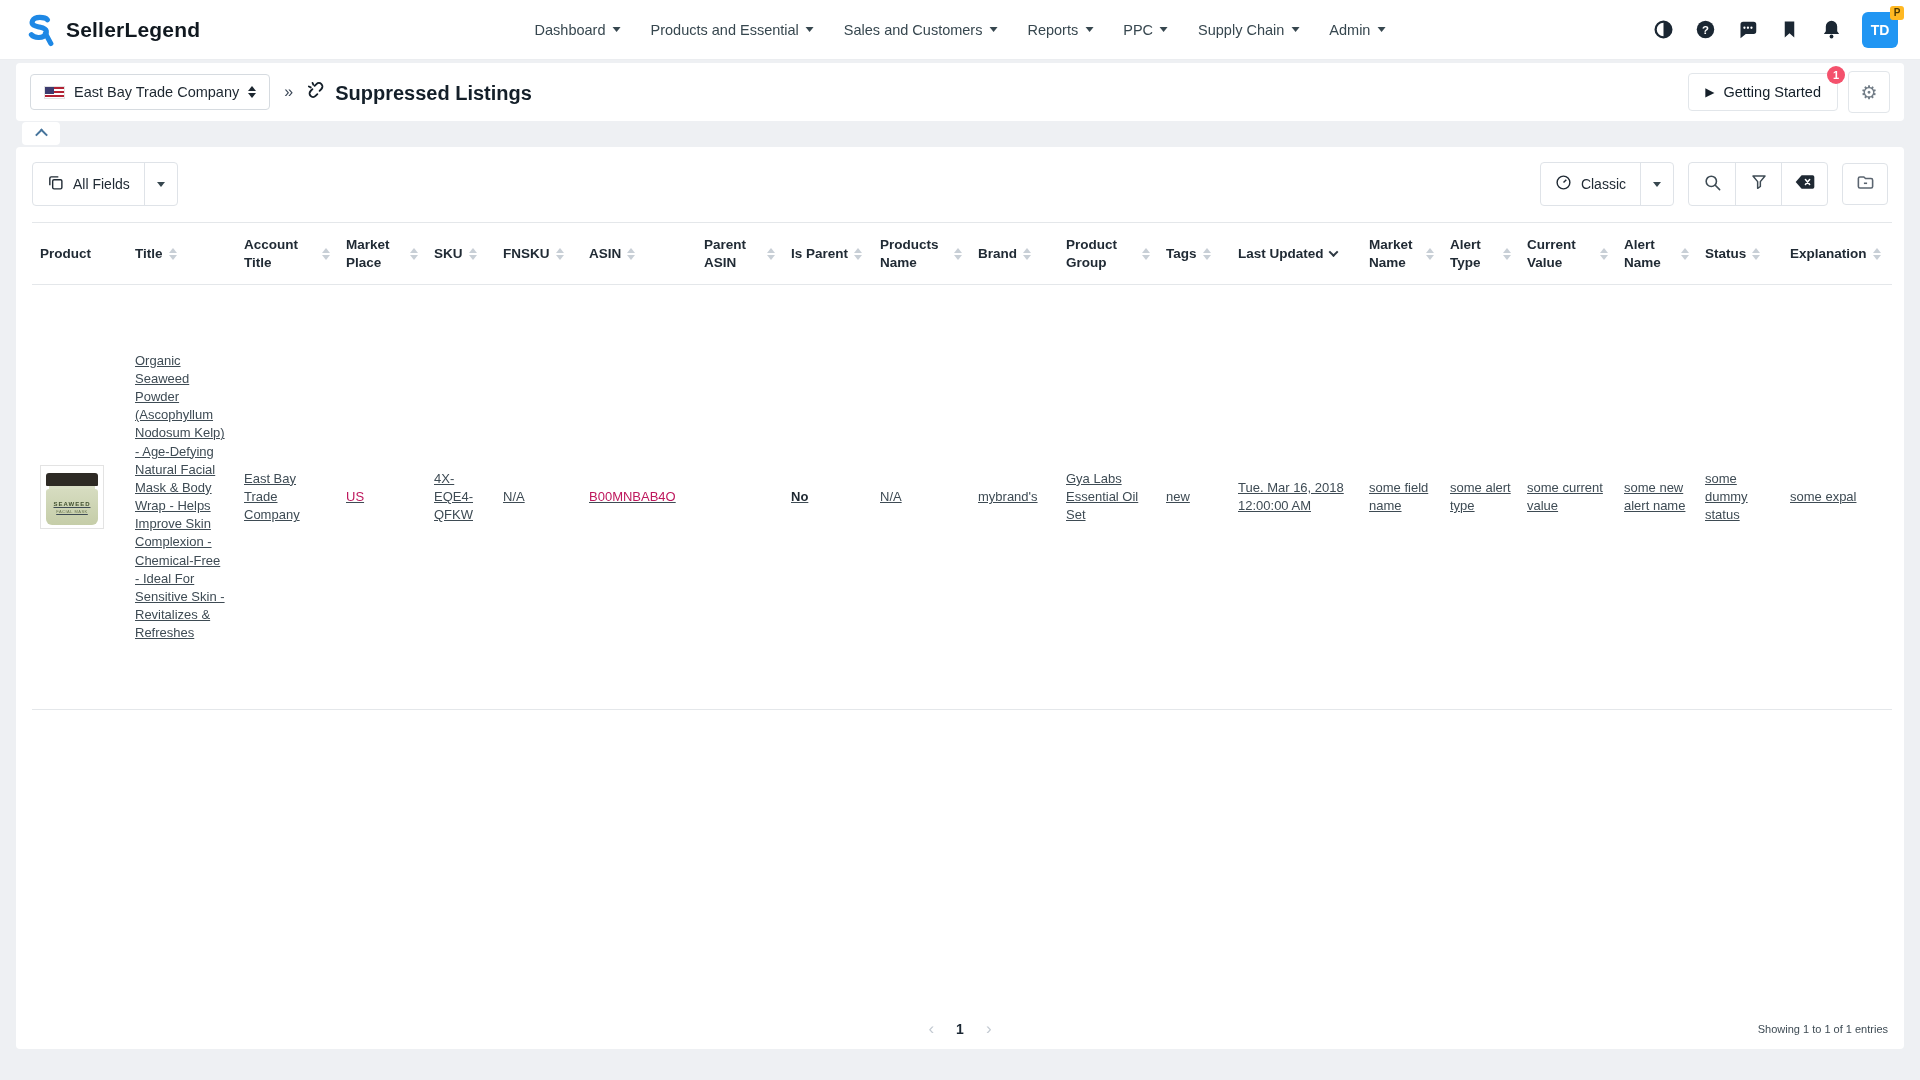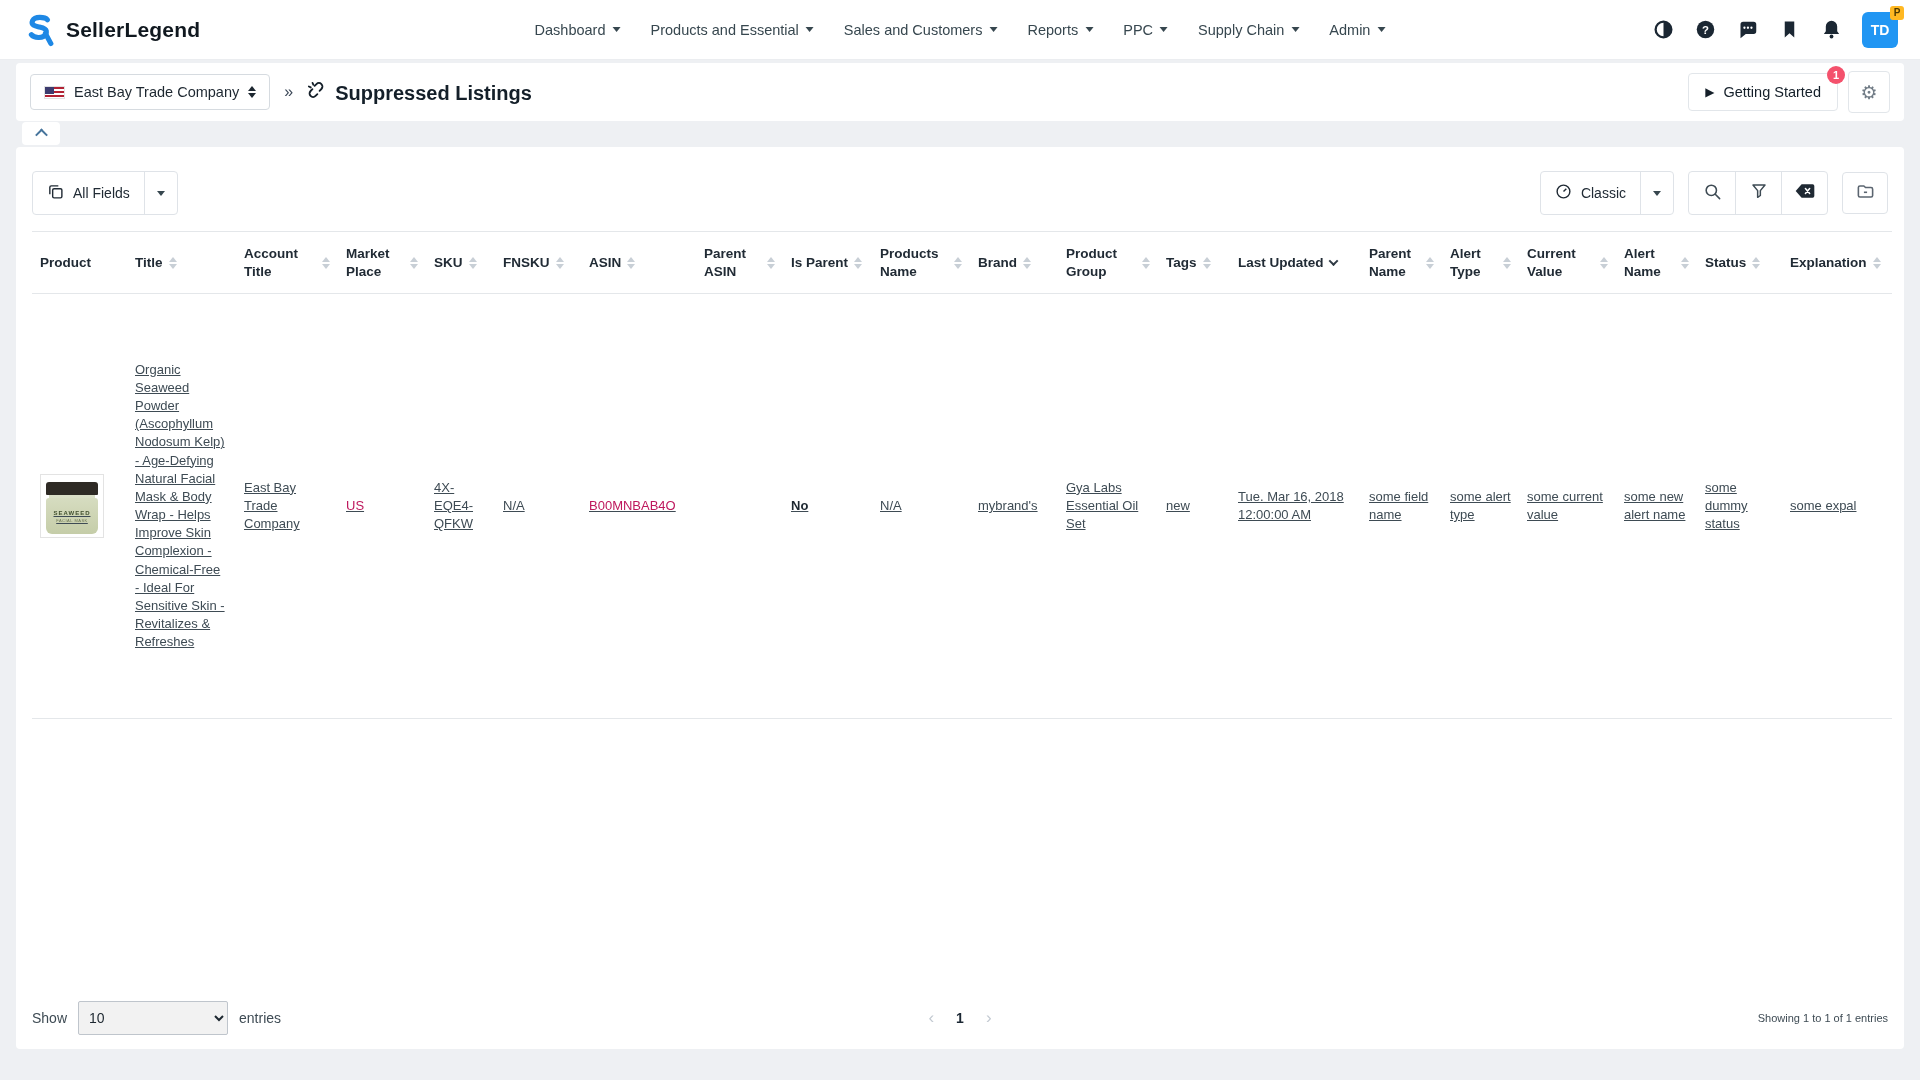--- a/index.html
+++ b/index.html
@@ -61,21 +61,21 @@
     display:flex; align-items:center; justify-content:center; cursor:pointer; color:#717c86; font-size:19px; }
   
   .gap-band { height:26px; margin:0 16px; position:relative; }
   .collapse-tab { position:absolute; left:6px; top:1px; width:38px; height:23px; background:#fff;
     border-radius:4px; display:flex; align-items:center; justify-content:center; cursor:pointer; }
   .chev-up { width:9px; height:9px; border-top:2px solid #46749c; border-left:2px solid #46749c;
     transform:rotate(45deg) translate(1px,1px); }
   
   .main-card {
     margin:0 16px; background:#fff; border-radius:4px; height:902px;
-    display:flex; flex-direction:column; padding:24px 16px 14px;
+    display:flex; flex-direction:column; padding:15px 16px 14px;
   }
   .card-toolbar { display:flex; align-items:center; margin-bottom:16px; }
   .split-btn { display:inline-flex; border:1px solid #dfe3e8; border-radius:4px; overflow:hidden; background:#fff; }
   .split-btn .seg { display:flex; align-items:center; gap:9px; padding:11px 14px; font-size:14px; color:#212b35; cursor:pointer; }
   .split-btn .seg + .seg { border-left:1px solid #dfe3e8; padding:11px 12px; }
   .tb-right { margin-left:auto; display:flex; align-items:center; gap:14px; }
   .btn-group { display:inline-flex; border:1px solid #dfe3e8; border-radius:4px; overflow:hidden; background:#fff; }
   .btn-group .gbtn { width:46px; height:42px; display:flex; align-items:center; justify-content:center; cursor:pointer; }
   .btn-group .gbtn + .gbtn { border-left:1px solid #dfe3e8; }
   .lone-btn { border:1px solid #dfe3e8; border-radius:4px; width:46px; height:42px; background:#fff;
@@ -451,21 +451,21 @@
             </span>
           </th>
         <th>
             <span class="th-flex">
               <span class="lbl">Last Updated</span>
               <span class="chev-desc"></span>
             </span>
           </th>
         <th>
             <span class="th-flex">
-              <span class="lbl">Parent Name</span>
+              <span class="lbl">Market Name</span>
               <span class="sort">
                 <span class="su"></span>
                 <span class="sd"></span>
               </span>
             </span>
           </th>
         <th>
             <span class="th-flex">
               <span class="lbl">Alert Type</span>
               <span class="sort">
@@ -545,27 +545,20 @@
         <td>some new alert name</td>
         <td>some dummy status</td>
         <td>some expal</td>
       </tr>
     </tbody>
   </table>
 
   <div class="spacer"></div>
 
   <div class="card-footer">
-    <div class="fleft">
-      <span>Show</span>
-      <select class="page-size">
-        <option selected="">10</option>
-      </select>
-      <span>entries</span>
-    </div>
     <div class="pager">
       <span class="pg-arrow">‹</span>
       <span class="pg-num">1</span>
       <span class="pg-arrow">›</span>
     </div>
     <div class="fright">Showing 1 to 1 of 1 entries</div>
   </div>
 </div>
 
 </body></html>

